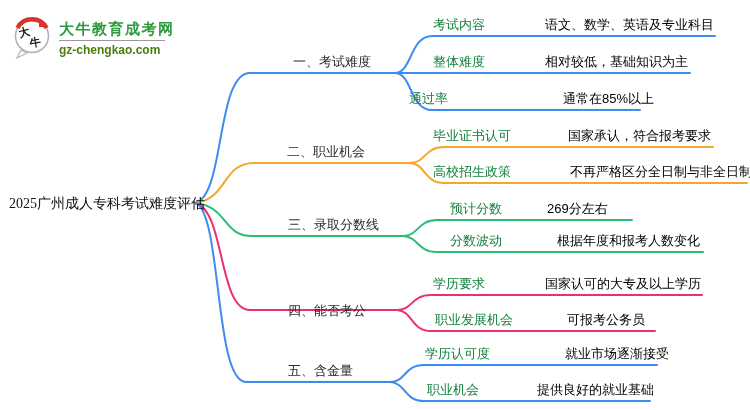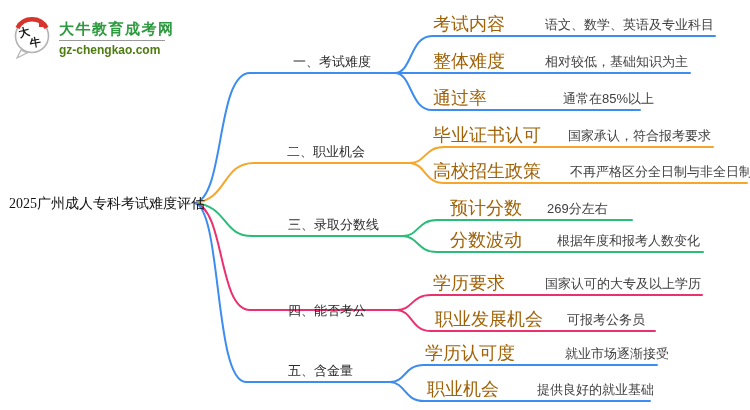--- a/index.html
+++ b/index.html
@@ -3,22 +3,22 @@
 <meta charset="utf-8">
 <style>
   html,body{margin:0;padding:0;}
   body{width:750px;height:410px;background:#ffffff;position:relative;overflow:hidden;
        font-family:"Liberation Sans","DejaVu Sans",sans-serif;}
   .stage{position:absolute;inset:0;width:750px;height:410px;}
   svg.lines{position:absolute;left:0;top:0;pointer-events:none;}
   .txt{position:absolute;white-space:nowrap;color:#2b2b2b;font-size:13px;line-height:15px;}
   .title{font-size:14px;color:#111;letter-spacing:0px;font-family:Liberation Serif, serif;}
   .blabel{font-size:13px;color:#2b2b2b;}
-  .clabel{font-size:18px;color:#a16207;}
-  .cvalue{font-size:13px;color:#404040;}
+  .clabel{font-size:13px;color:#15803d;}
+  .cvalue{font-size:13px;color:#000000;}
   
   .logo{position:absolute;left:12px;top:13px;width:170px;height:50px;cursor:pointer;}
   .logo-icon{position:absolute;left:0;top:0;}
   .logo-name{position:absolute;left:47px;top:7px;font-size:15px;font-weight:bold;
              color:#2e9a3f;letter-spacing:1.5px;}
   .logo-divider{position:absolute;left:47px;top:27px;width:106px;height:1px;background:#9a9a9a;}
   .logo-url{position:absolute;left:47px;top:30px;font-size:12px;font-weight:bold;color:#4d7c0f;}
 </style>
 </head>
 <body>
@@ -78,21 +78,21 @@
     <div class="logo-url">gz-chengkao.com</div>
   </div>
 
   <div class="txt title" style="left:9px;top:196px;">2025广州成人专科考试难度评估</div>
 
   <div class="txt blabel" style="left:293px;top:54px;">一、考试难度</div>
   <div class="txt clabel" style="left:433px;top:17px;">考试内容</div>
   <div class="txt cvalue" style="left:545px;top:17px;">语文、数学、英语及专业科目</div>
   <div class="txt clabel" style="left:433px;top:54px;">整体难度</div>
   <div class="txt cvalue" style="left:545px;top:54px;">相对较低，基础知识为主</div>
-  <div class="txt clabel" style="left:433px;top:91px;">通过率</div>
+  <div class="txt clabel" style="left:409px;top:91px;">通过率</div>
   <div class="txt cvalue" style="left:563px;top:91px;">通常在85%以上</div>
 
   <div class="txt blabel" style="left:287px;top:144px;">二、职业机会</div>
   <div class="txt clabel" style="left:433px;top:128px;">毕业证书认可</div>
   <div class="txt cvalue" style="left:568px;top:128px;">国家承认，符合报考要求</div>
   <div class="txt clabel" style="left:433px;top:164px;">高校招生政策</div>
   <div class="txt cvalue" style="left:570px;top:164px;">不再严格区分全日制与非全日制</div>
 
   <div class="txt blabel" style="left:288px;top:217px;">三、录取分数线</div>
   <div class="txt clabel" style="left:450px;top:201px;">预计分数</div>

